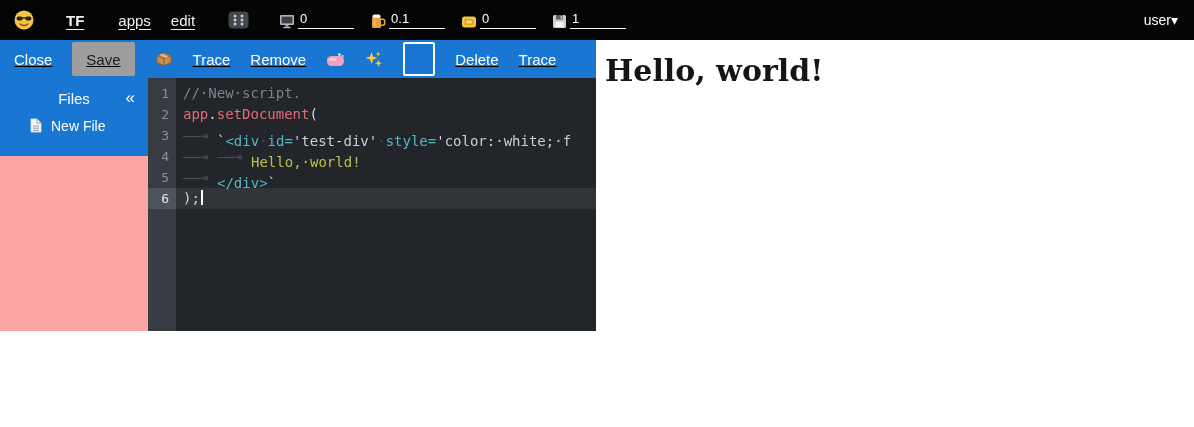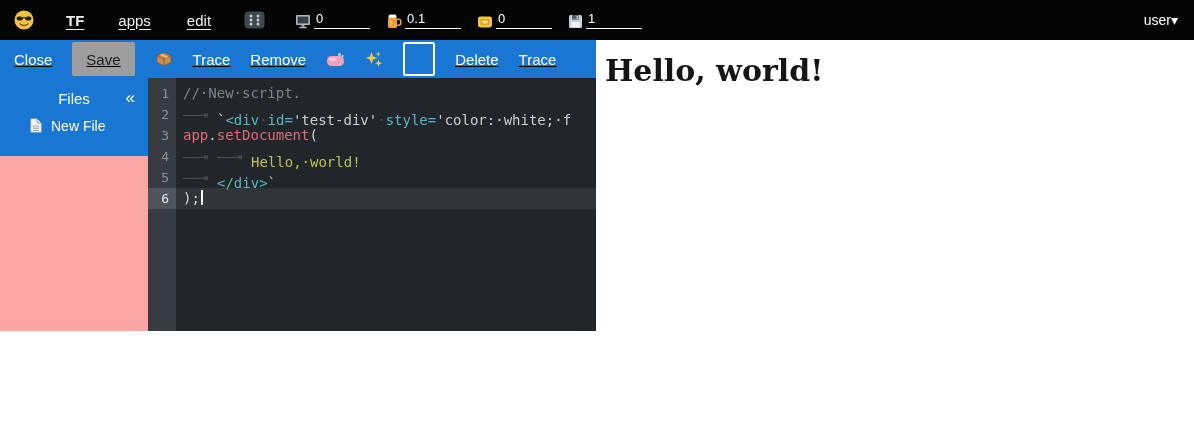--- a/index.html
+++ b/index.html
@@ -14,21 +14,21 @@
     position: absolute; left:0; top:0; width:1194px; height:40px;
     background:#050505; display:flex; align-items:center; color:#f1f3f4;
   }
   .topbar .logo { margin-left:14px; display:flex; align-items:center; }
   .tlink {
     color:#eef0f2; text-decoration:underline; text-underline-offset:3px;
     font-size:15px; cursor:pointer;
   }
   .tlink.tf { margin-left:32px; font-weight:700; }
   .tlink.apps { margin-left:34px; }
-  .tlink.edit { margin-left:36px; }
+  .tlink.edit { margin-left:20px; }
   .dice { margin-left:33px; display:flex; align-items:center; cursor:pointer; }
   .stat { display:flex; align-items:flex-end; margin-left:30px; }
   .stat + .stat { margin-left:16px; }
   .stat .icon { display:flex; margin-right:3px; }
   .stat-input {
     width:56px; background:transparent; border:none; border-bottom:1px solid #fff;
     color:#fff; font-size:13px; font-family:"Liberation Sans",sans-serif;
     padding:0 0 2px 2px; outline:none;
   }
   .user-menu { margin-left:auto; margin-right:16px; font-size:14px; color:#fff; cursor:pointer; }
@@ -241,22 +241,22 @@
         <div class="gutter">
             <div class="gutter-cell">1</div>
             <div class="gutter-cell">2</div>
             <div class="gutter-cell">3</div>
             <div class="gutter-cell">4</div>
             <div class="gutter-cell">5</div>
             <div class="gutter-cell active">6</div>
           </div>
         <div class="code">
             <div class="code-line"><span class="tok-comment">//·New·script.</span></div>
+            <div class="code-line"><span class="tok-red">app</span><span class="tok-plain">.</span><span class="tok-red">setDocument</span><span class="tok-plain">(</span></div>
             <div class="code-line"><span class="tok-indent">——⇥</span><span class="tok-plain">`</span><span class="tok-cyan">&lt;div</span><span class="tok-ws">·</span><span class="tok-cyan">id=</span><span class="tok-string">'test-div'</span><span class="tok-ws">·</span><span class="tok-cyan">style=</span><span class="tok-string">'color:·white;·f</span></div>
-            <div class="code-line"><span class="tok-red">app</span><span class="tok-plain">.</span><span class="tok-red">setDocument</span><span class="tok-plain">(</span></div>
             <div class="code-line"><span class="tok-indent">——⇥</span><span class="tok-indent">——⇥</span><span class="tok-yellow">Hello,·world!</span></div>
             <div class="code-line"><span class="tok-indent">——⇥</span><span class="tok-cyan">&lt;/div&gt;</span><span class="tok-plain">`</span></div>
             <div class="code-line active"><span class="tok-plain">);</span><span class="cursor"></span></div>
           </div>
         <div class="hscroll">
           <div class="thumb"></div>
         </div>
       </div>
 
     </div>

